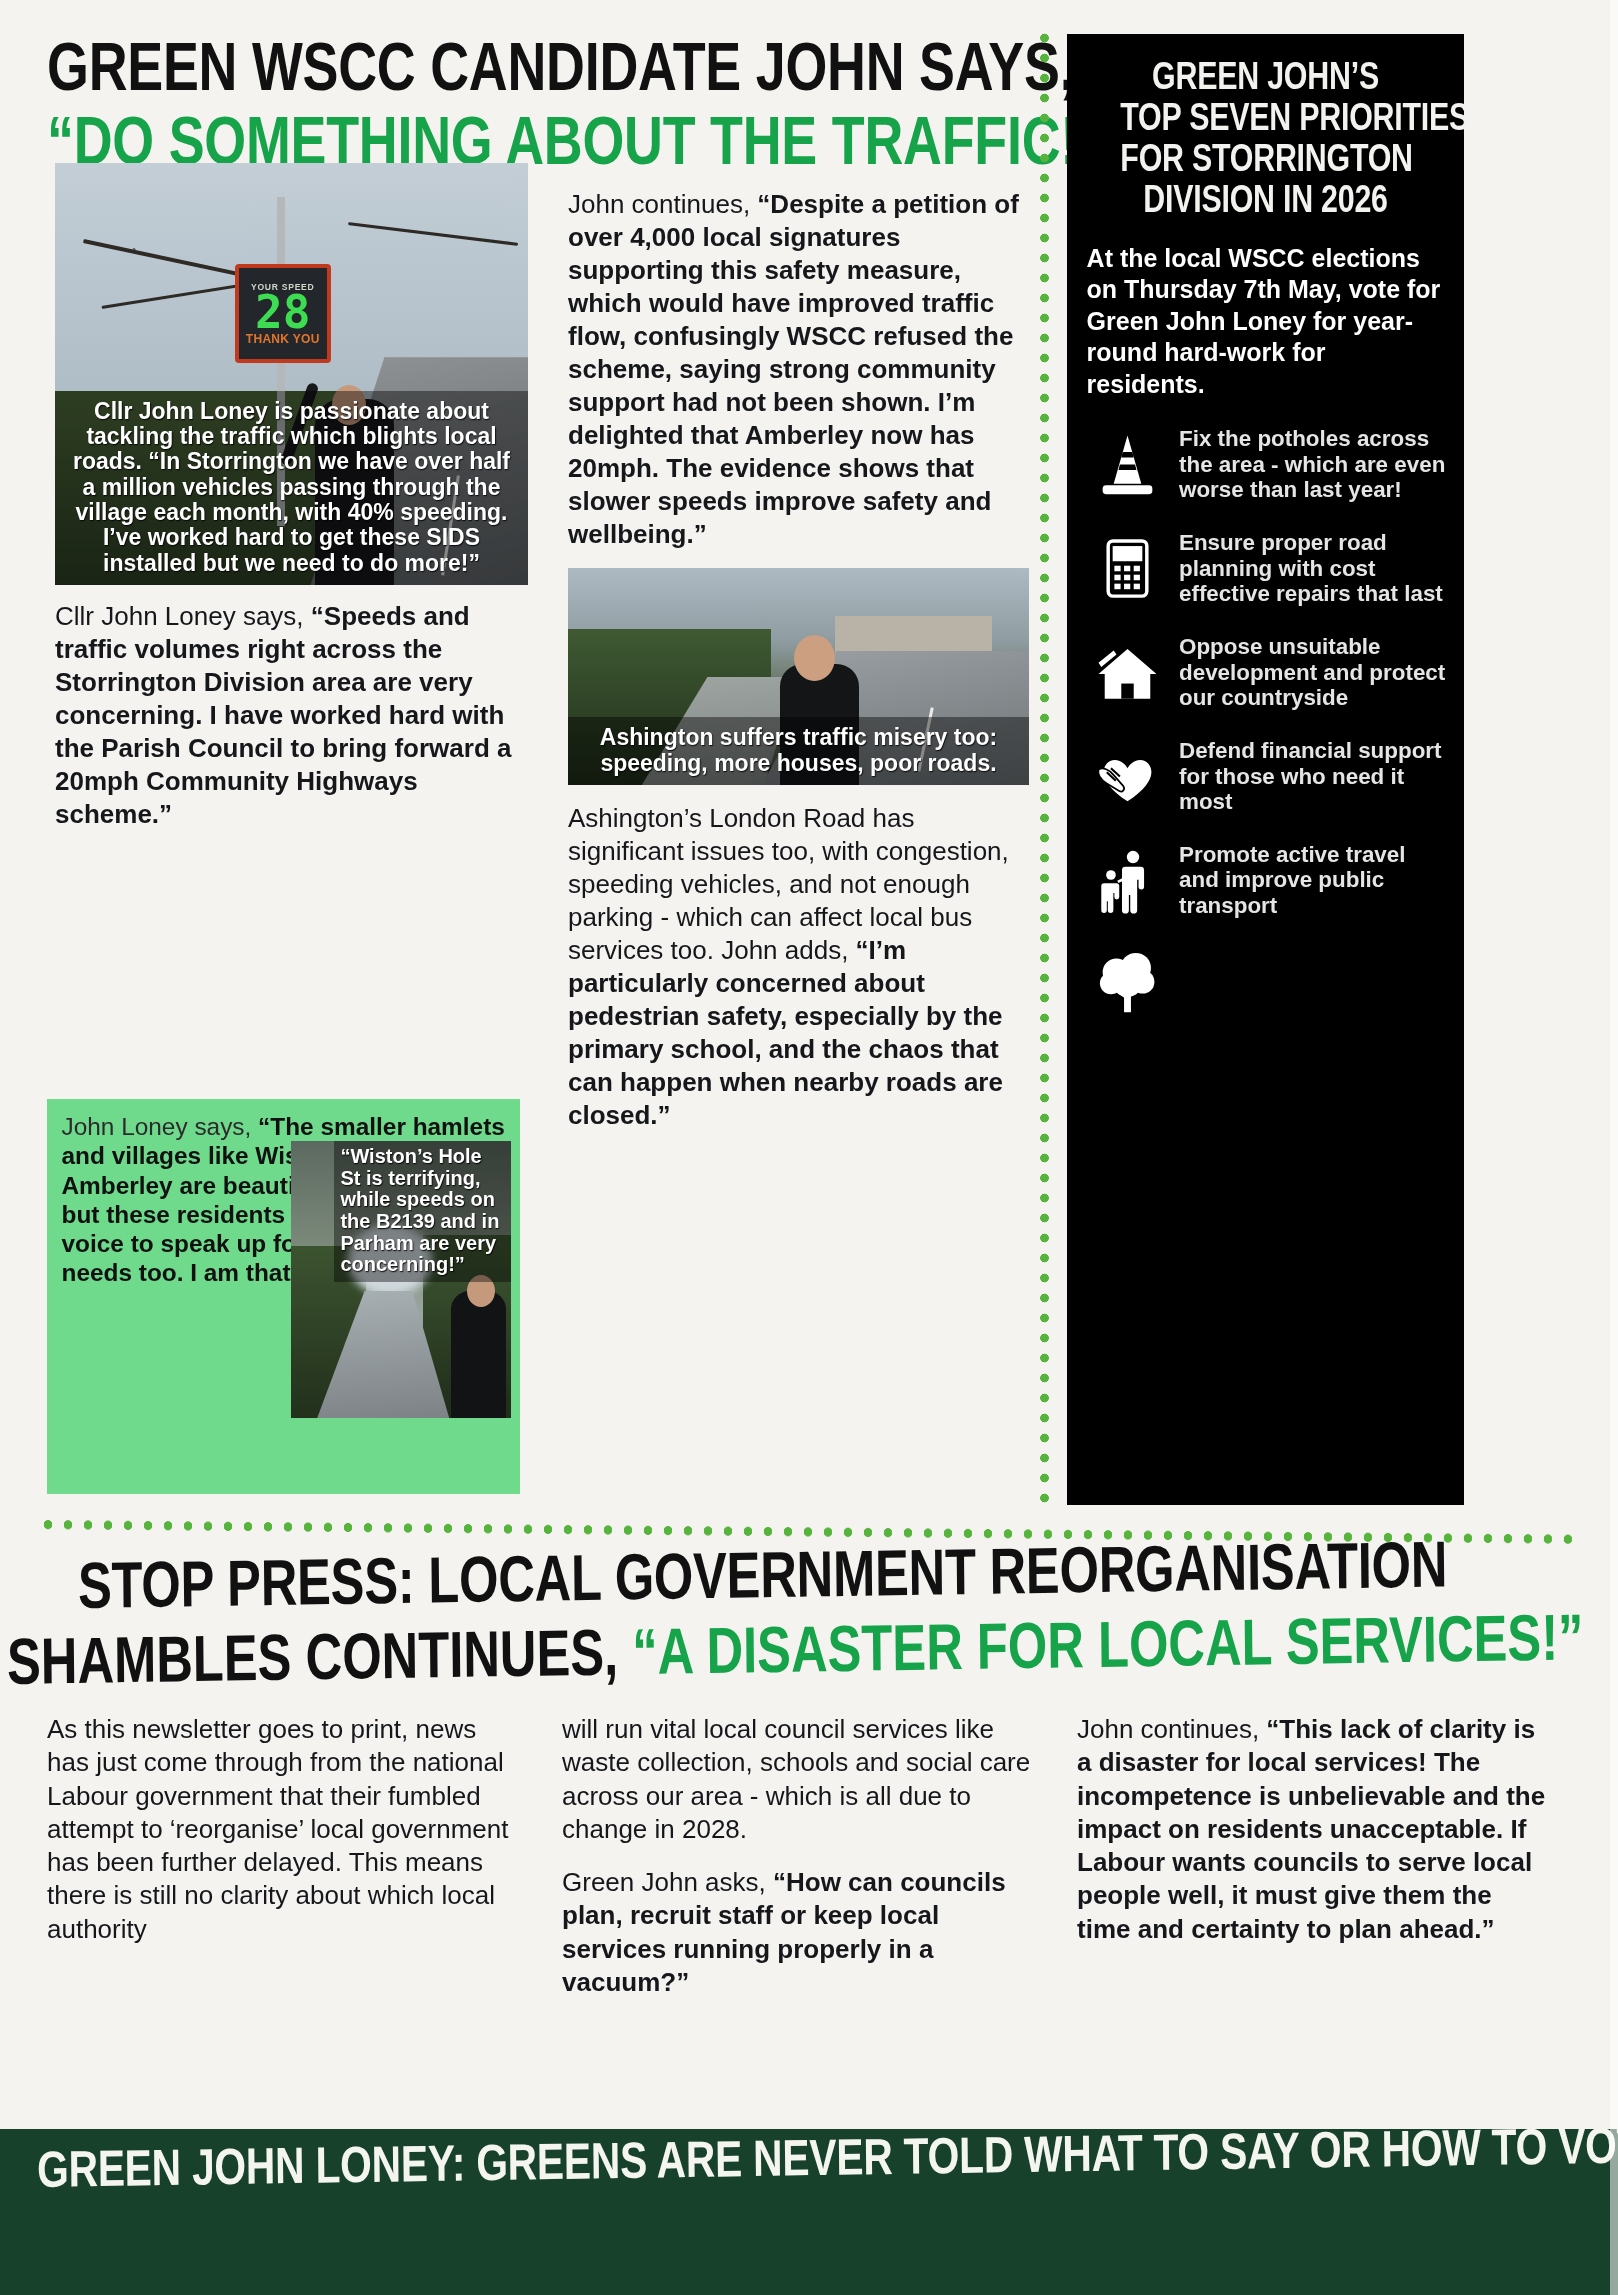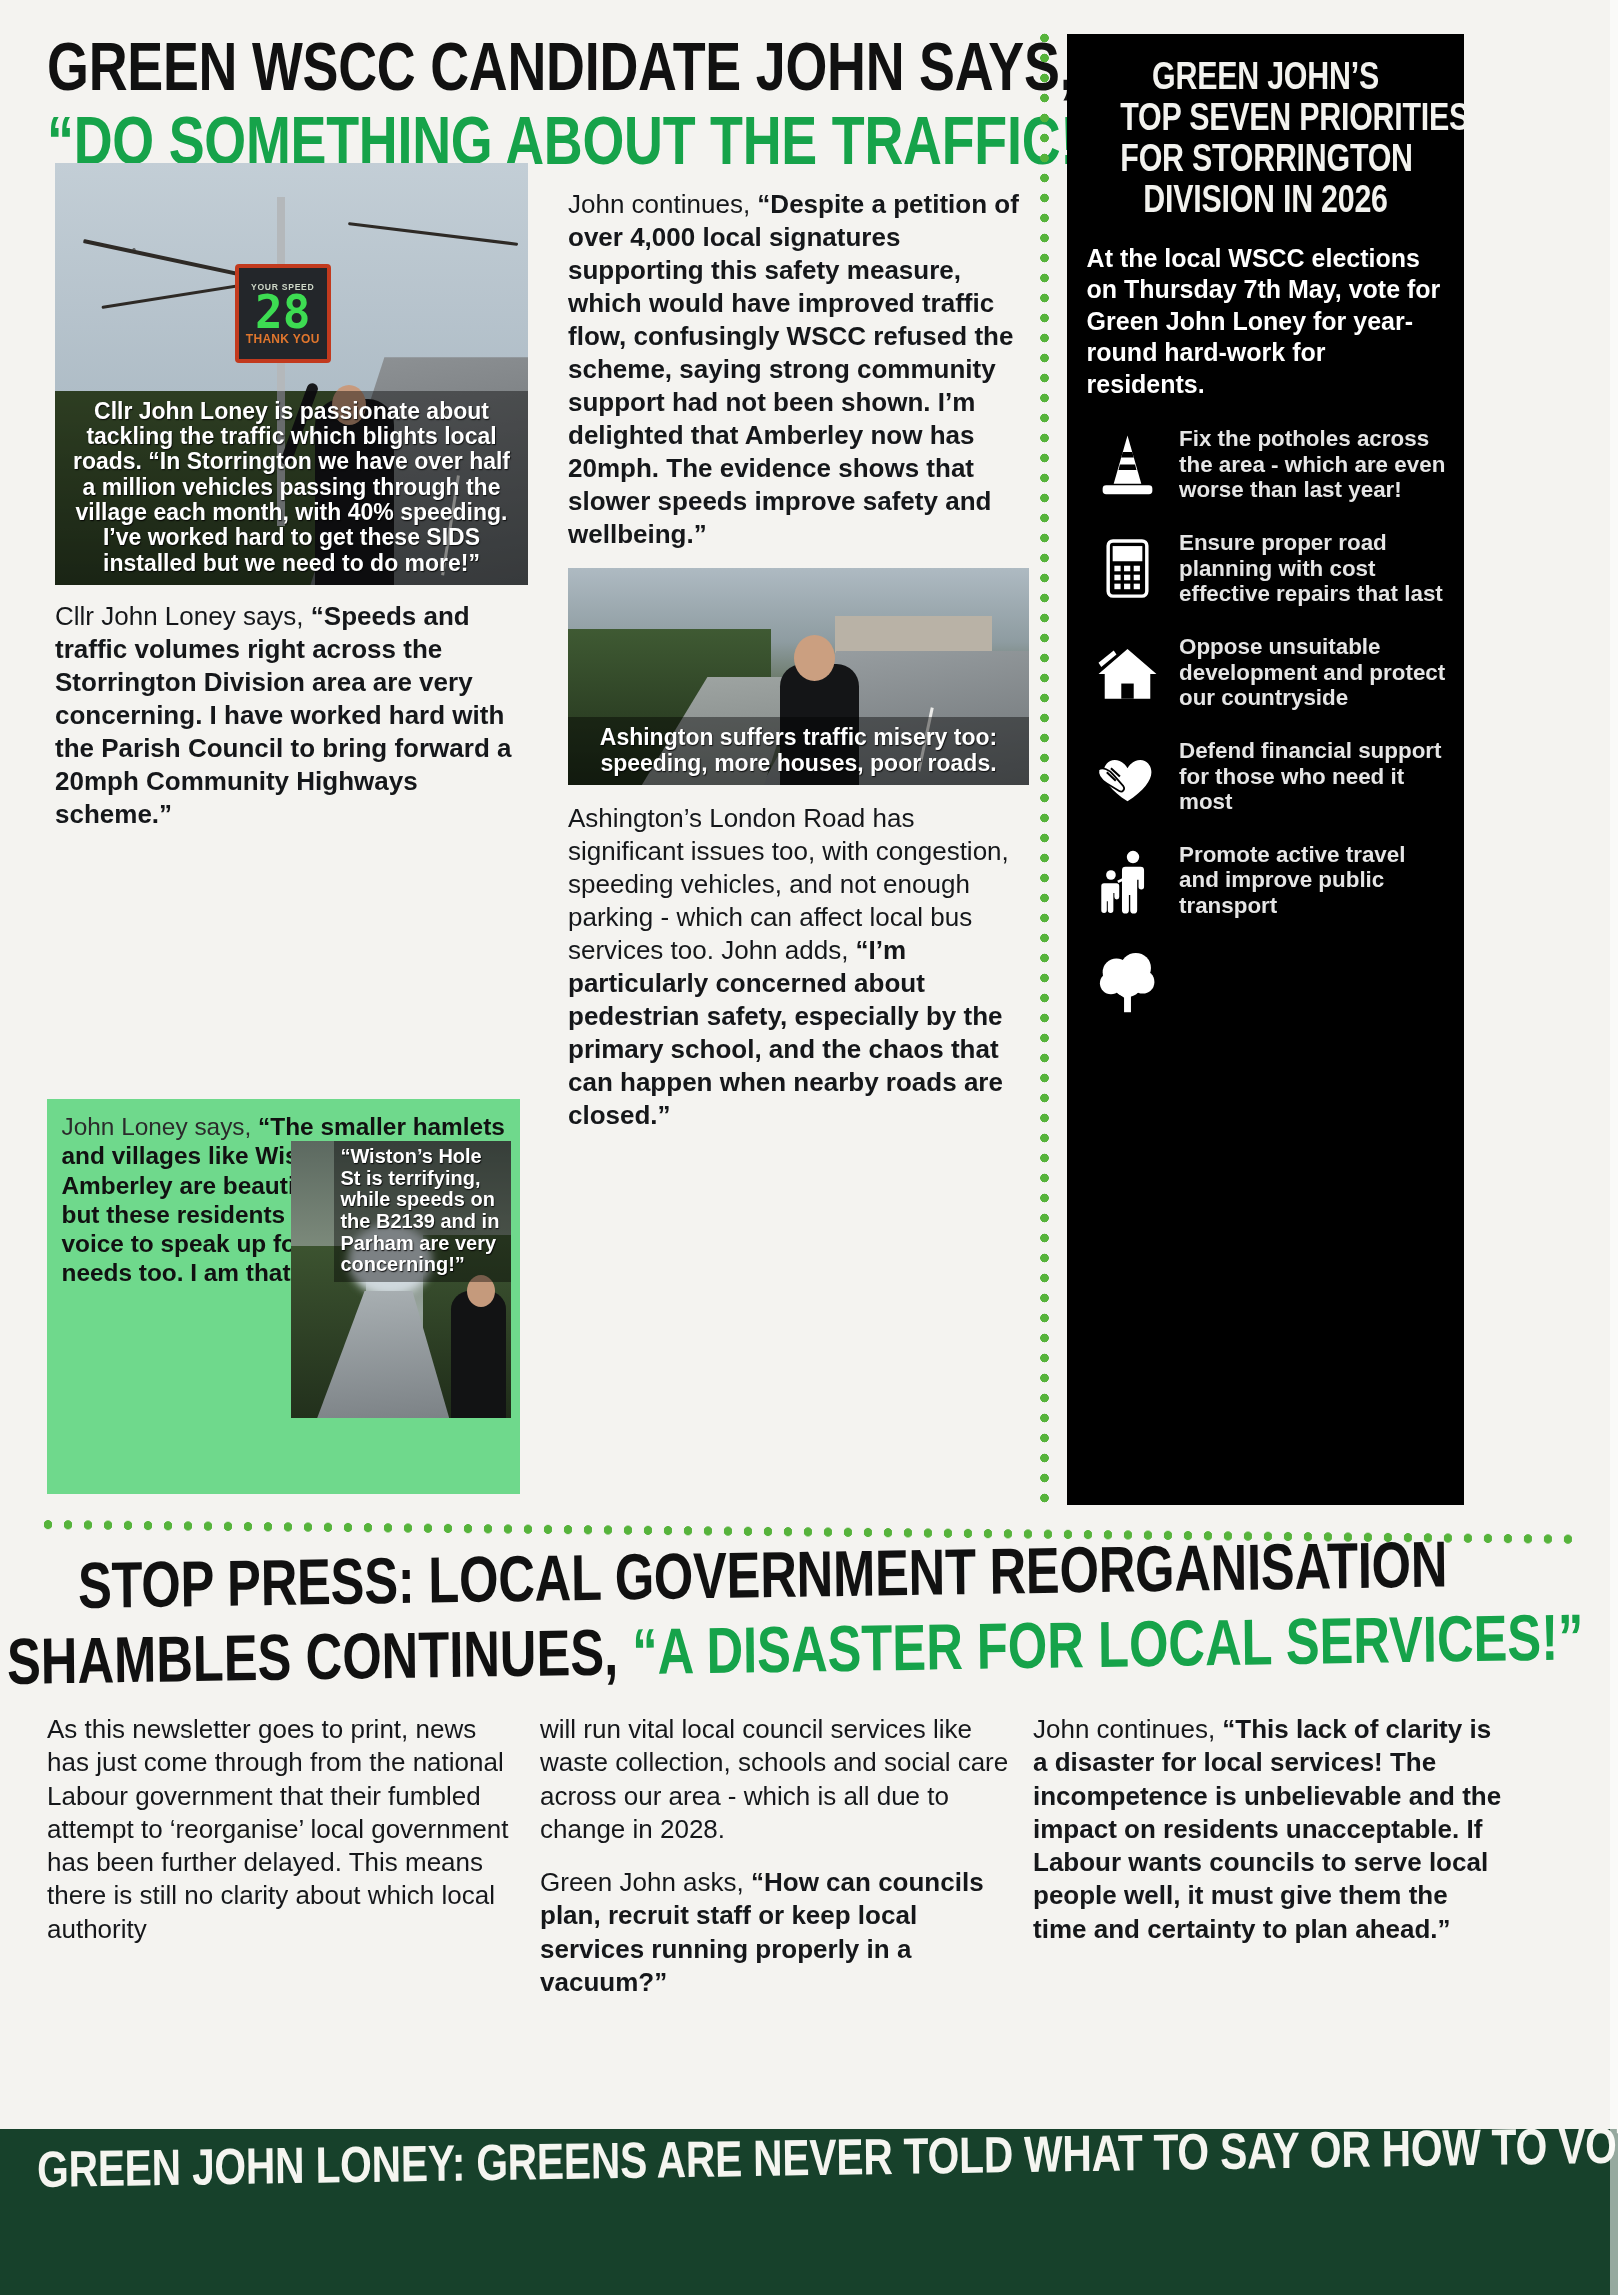--- a/index.html
+++ b/index.html
@@ -187,21 +187,21 @@
   .stoppress { position:absolute; left:0; top:1548px; width:1619px; }
   .sp-h1 {
     position:absolute; left:78px; top:0; font-size:65px; color:#111;
     transform: scaleX(0.78) rotate(-0.7deg);
   }
   .sp-h2wrap { position:absolute; left:6.6px; top:76px; white-space:nowrap;
     transform: scaleX(0.78) rotate(-0.7deg); transform-origin:left center; }
   .sp-h2a { font-family:"Liberation Sans Narrow","Liberation Sans",sans-serif; font-weight:700; font-size:65px; color:#111; }
   .sp-h2b { font-family:"Liberation Sans Narrow","Liberation Sans",sans-serif; font-weight:700; font-size:65px; color:#16a34a; }
 
-  .sp-cols { position:absolute; left:0; top:165px; width:1619px; display:flex; gap:20px; padding:0 47px; }
+  .sp-cols { position:absolute; left:0; top:165px; width:1619px; display:flex; gap:42px; padding:0 47px; }
   .sp-col { width:473px; }
   .sp-p { font-size:26px; line-height:1.28; color:#15171a; }
   .sp-p + .sp-p { margin-top:20px; }
   .sp-p b { font-weight:700; }
 
   
   .banner {
     position:absolute; left:0; top:2129px; width:1619px; height:86px;
     background:#17412b; overflow:hidden;
   }

